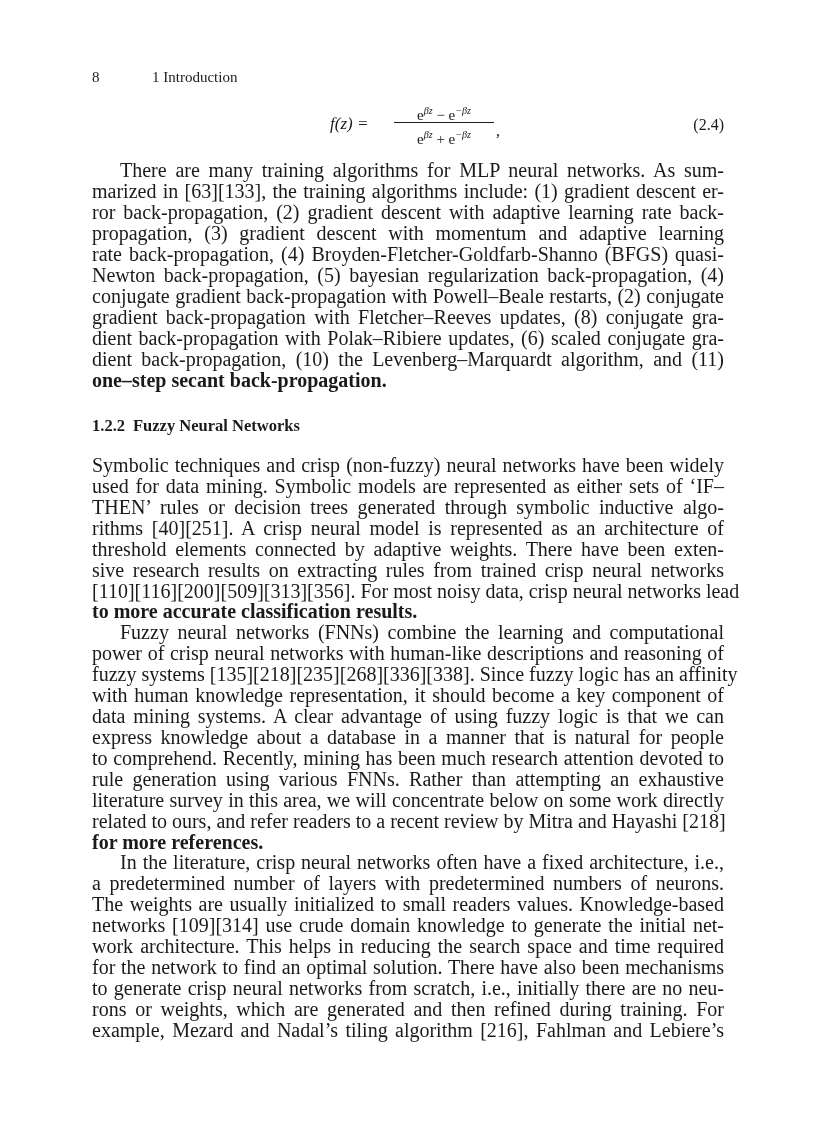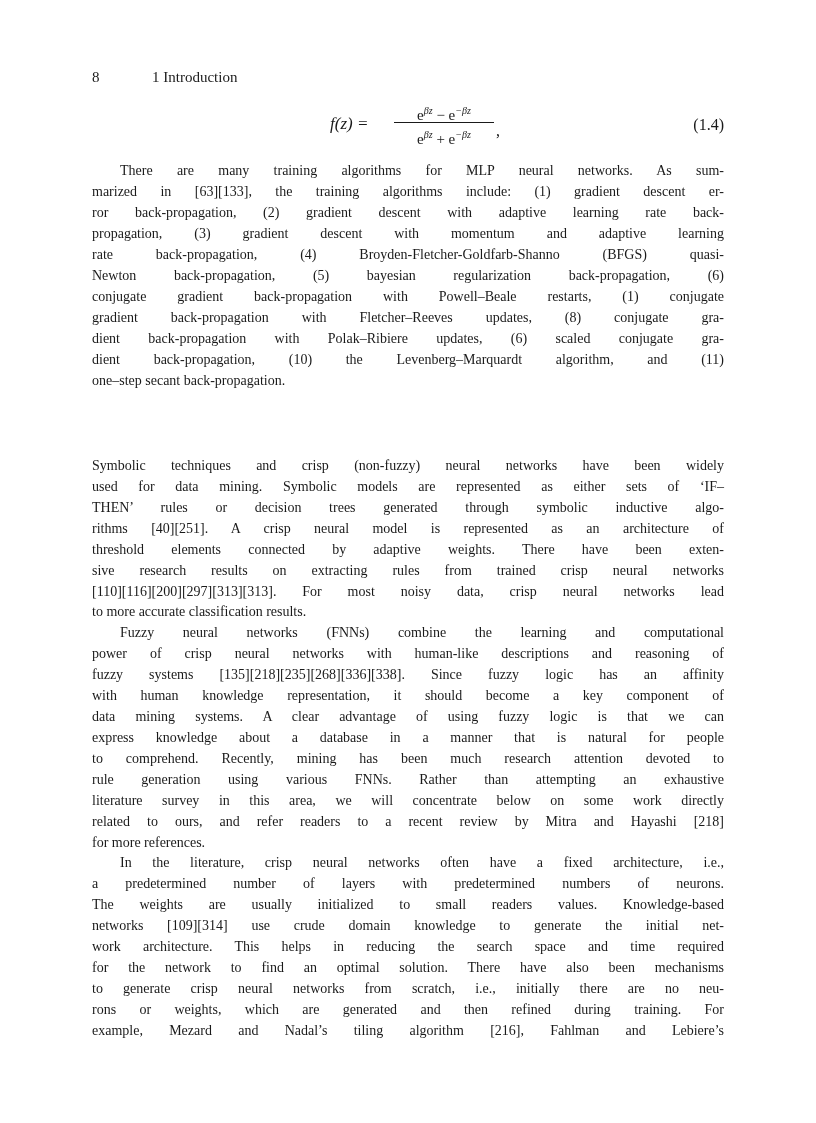--- a/index.html
+++ b/index.html
@@ -12,23 +12,23 @@
   .eq { position: absolute; top: 100px; left: 92px; width: 632px; height: 46px; font-family: "Liberation Serif", serif; }
   .eq .lhs { position: absolute; left: 238px; top: 14px; font-size: 17px; font-style: italic; white-space: nowrap; }
   .eq .frac { position: absolute; left: 302px; top: 0; width: 100px; text-align: center; font-size: 15px; }
   .eq .num { display: block; height: 21px; line-height: 21px; white-space: nowrap; }
   .eq .bar { display: block; height: 1px; background: #1a1a1a; margin: 1px 0; }
   .eq .den { display: block; height: 21px; line-height: 21px; white-space: nowrap; }
   .eq sup { font-size: 10px; font-style: italic; vertical-align: 6px; }
   .eq .comma { position: absolute; left: 404px; top: 22px; font-size: 16px; }
   .eq .eqno { position: absolute; right: 0; top: 16px; font-size: 16px; }
   .line { position: absolute; left: 92px; width: 632px; height: 21px; line-height: 21px;
-          font-size: 14px; font-family: "Liberation Serif", serif; white-space: nowrap;
+          font-size: 20px; font-family: "Liberation Serif", serif; white-space: nowrap;
           text-align: justify; text-align-last: justify; }
-  .line.last { text-align-last: left; }
+  .line.last { text-align-last: left; font-weight: bold; }
   .line.indent { left: 120px; width: 604px; }
   .section { position: absolute; left: 92px; top: 416px; font-size: 16.5px; font-weight: bold;
              font-family: "Liberation Serif", serif; white-space: nowrap; }
   .section .num { margin-right: 8px; }
 </style>
 </head>
 <body>
 
 <div class="page">
 
@@ -38,46 +38,49 @@
   </div>
 
   <div class="eq">
     <span class="lhs">f(z) =</span>
     <span class="frac">
       <span class="num"><span>e</span><sup>βz</sup><span> − e</span><sup>−βz</sup></span>
       <span class="bar"></span>
       <span class="den"><span>e</span><sup>βz</sup><span> + e</span><sup>−βz</sup></span>
     </span>
     <span class="comma">,</span>
-    <span class="eqno">(1.4)</span>
+    <span class="eqno">(2.4)</span>
   </div>
 
   <div>
     <div class="line indent" style="top:160px">There are many training algorithms for MLP neural networks. As sum-</div>
     <div class="line" style="top:181px">marized in [63][133], the training algorithms include: (1) gradient descent er-</div>
     <div class="line" style="top:202px">ror back-propagation, (2) gradient descent with adaptive learning rate back-</div>
     <div class="line" style="top:223px">propagation, (3) gradient descent with momentum and adaptive learning</div>
     <div class="line" style="top:244px">rate back-propagation, (4) Broyden-Fletcher-Goldfarb-Shanno (BFGS) quasi-</div>
-    <div class="line" style="top:265px">Newton back-propagation, (5) bayesian regularization back-propagation, (6)</div>
-    <div class="line" style="top:286px">conjugate gradient back-propagation with Powell–Beale restarts, (1) conjugate</div>
+    <div class="line" style="top:265px">Newton back-propagation, (5) bayesian regularization back-propagation, (4)</div>
+    <div class="line" style="top:286px">conjugate gradient back-propagation with Powell–Beale restarts, (2) conjugate</div>
     <div class="line" style="top:307px">gradient back-propagation with Fletcher–Reeves updates, (8) conjugate gra-</div>
     <div class="line" style="top:328px">dient back-propagation with Polak–Ribiere updates, (6) scaled conjugate gra-</div>
     <div class="line" style="top:349px">dient back-propagation, (10) the Levenberg–Marquardt algorithm, and (11)</div>
     <div class="line last" style="top:370px">one–step secant back-propagation.</div>
   </div>
 
+  <div class="section">
+    <span class="num">1.2.2</span><span>Fuzzy Neural Networks</span>
+  </div>
 
   <div>
     <div class="line" style="top:455px">Symbolic techniques and crisp (non-fuzzy) neural networks have been widely</div>
     <div class="line" style="top:476px">used for data mining. Symbolic models are represented as either sets of ‘IF–</div>
     <div class="line" style="top:497px">THEN’ rules or decision trees generated through symbolic inductive algo-</div>
     <div class="line" style="top:518px">rithms [40][251]. A crisp neural model is represented as an architecture of</div>
     <div class="line" style="top:539px">threshold elements connected by adaptive weights. There have been exten-</div>
     <div class="line" style="top:560px">sive research results on extracting rules from trained crisp neural networks</div>
-    <div class="line" style="top:581px">[110][116][200][297][313][313]. For most noisy data, crisp neural networks lead</div>
+    <div class="line" style="top:581px">[110][116][200][509][313][356]. For most noisy data, crisp neural networks lead</div>
     <div class="line last" style="top:601px">to more accurate classification results.</div>
   </div>
 
   <div>
     <div class="line indent" style="top:622px">Fuzzy neural networks (FNNs) combine the learning and computational</div>
     <div class="line" style="top:643px">power of crisp neural networks with human-like descriptions and reasoning of</div>
     <div class="line" style="top:664px">fuzzy systems [135][218][235][268][336][338]. Since fuzzy logic has an affinity</div>
     <div class="line" style="top:685px">with human knowledge representation, it should become a key component of</div>
     <div class="line" style="top:706px">data mining systems. A clear advantage of using fuzzy logic is that we can</div>
     <div class="line" style="top:727px">express knowledge about a database in a manner that is natural for people</div>

